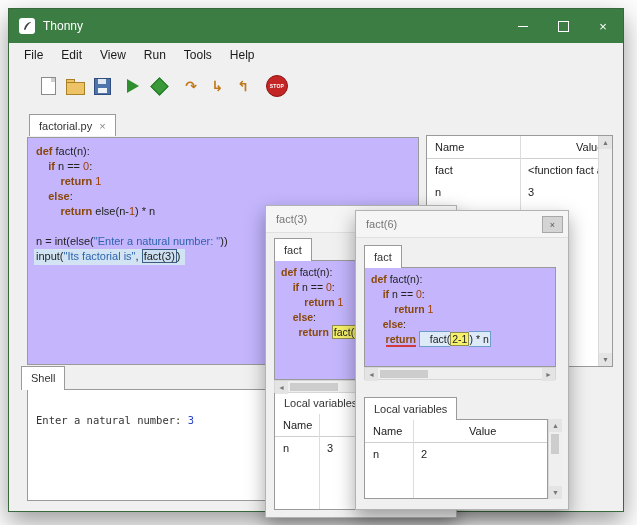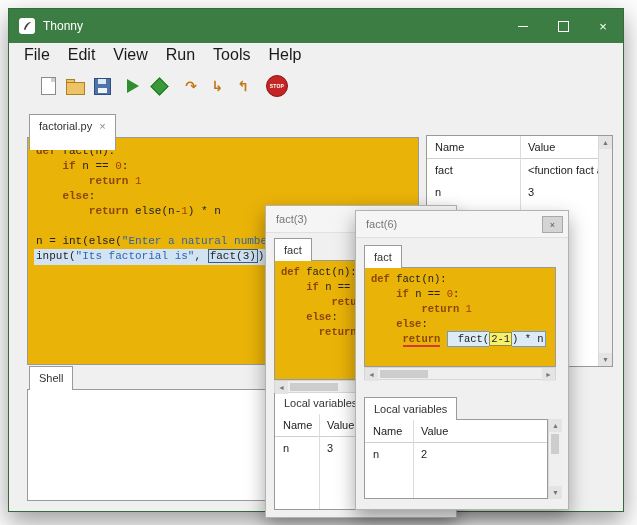--- a/index.html
+++ b/index.html
@@ -15,21 +15,21 @@
   .app-icon{width:16px;height:16px;margin-left:10px;background:#fff;border-radius:3px;
             display:flex;align-items:center;justify-content:center;}
   .win-controls{position:absolute;right:0;top:0;height:34px;display:flex;}
   .wc{width:40px;height:34px;display:flex;align-items:center;justify-content:center;color:#fff;}
   .wc-min-glyph{width:10px;height:0;border-bottom:1px solid #fff;}
   .wc-max-glyph{width:9px;height:9px;border:1px solid #fff;}
   .wc-close-glyph{font-size:13px;line-height:13px;}
   
   .menubar{position:absolute;left:0;top:34px;right:0;height:24px;background:#f0f0f0;
            display:flex;align-items:center;padding-left:6px;}
-  .menu-item{font-size:16px;padding:3px 9px;color:#1a1a1a;}
+  .menu-item{font-size:12px;padding:3px 9px;color:#1a1a1a;}
   
   .toolbar{position:absolute;left:0;top:58px;right:0;height:40px;}
   .tool-btn{position:absolute;top:7px;width:24px;height:24px;display:flex;
             align-items:center;justify-content:center;}
   .ic-new{width:13px;height:16px;background:#fff;border:1px solid #8a8a8a;position:relative;}
   .ic-new:after{content:'';position:absolute;right:0;top:0;width:4px;height:4px;background:#cfcfcf;}
   .ic-open{width:17px;height:11px;background:#eec365;border:1px solid #a98127;position:relative;margin-top:5px;}
   .ic-open:before{content:'';position:absolute;left:-1px;top:-4px;width:7px;height:2px;
                   background:#eec365;border:1px solid #a98127;border-bottom:none;}
   .ic-save{width:15px;height:15px;background:#4f74ab;border:1px solid #2f4d7d;position:relative;}
@@ -41,43 +41,43 @@
   .ic-step{font-size:14px;font-weight:bold;color:#c07818;font-family:"DejaVu Sans",sans-serif;}
   .ic-stop{width:20px;height:20px;border-radius:50%;background:#c42525;border:1px solid #8e1515;
            color:#fff;font-size:5px;font-weight:bold;display:flex;align-items:center;
            justify-content:center;letter-spacing:.2px;}
   
   .tab{position:absolute;background:#fff;border:1px solid #9a9a9a;border-bottom:none;
        font-size:11px;color:#333;padding:5px 9px 0;box-sizing:border-box;z-index:3;}
   .tab .tab-close{color:#888;margin-left:7px;font-size:11px;}
   .pane{position:absolute;background:#fff;border:1px solid #9a9a9a;box-sizing:border-box;z-index:2;}
   
-  .code{font-family:Liberation Mono, monospace;font-size:11px;line-height:15px;
-        padding:6px 0 0 8px;background:#eab308;overflow:hidden;}
+  .code{font-family:Liberation Sans, sans-serif;font-size:11px;line-height:15px;
+        padding:6px 0 0 8px;background:#c4b5fd;overflow:hidden;}
   .code-sm{font-size:10.5px;padding:4px 0 0 6px;}
   .code-line{white-space:pre;height:15px;}
   .code-line.hl{background:#d2e4f4;width:max-content;padding:0 4px 1px 2px;margin-left:-2px;}
   .t-kw{color:#8a4708;font-weight:bold;}
   .t-kwr{color:#8a4708;font-weight:bold;border-bottom:2px solid #d03a3a;}
   .t-pl{color:#222;}
   .t-nu{color:#a33f00;}
   .t-st{color:#2e64ae;}
   .t-call{background:#cde0f2;border:1px solid #3a5d80;padding:0 1px;}
   .t-yb{background:#f6f06a;border:1px solid #8f8f4d;padding:0 1px;}
   .t-bl{background:#ddeaf8;border:1px solid #6f9cc8;border-right:none;padding:1px 0 1px 10px;}
   .t-br{background:#ddeaf8;border:1px solid #6f9cc8;border-left:none;padding:1px 1px 1px 0;}
   .t-prompt{color:#555;font-weight:bold;}
   .t-magic{color:#a626a4;}
   .t-out{color:#333;}
   .t-inp{color:#2b47c4;}
   .shell-code{font-family:"DejaVu Sans Mono",monospace;font-size:10.5px;line-height:15px;
               padding:8px 0 0 8px;background:#fff;}
   
   .tbl{position:relative;font-size:11px;overflow:hidden;}
-  .thead{display:flex;height:22px;align-items:center;border-bottom:1px solid #cfcfcf;background:#fff;}
+  .thead{display:flex;height:22px;align-items:center;border-bottom:1px solid #cfcfcf;background:#fff;gap:48px;}
   .trow{display:flex;height:22px;align-items:center;}
   .tcell{overflow:hidden;white-space:nowrap;padding-left:8px;box-sizing:border-box;flex:0 0 auto;}
   .tcell:last-child{flex:1 1 auto;}
   .col-div{position:absolute;top:0;bottom:0;width:1px;background:#dcdcdc;}
   
   .vsb{position:absolute;width:13px;background:#efefef;border-left:1px solid #d9d9d9;z-index:4;}
   .hsb{position:absolute;height:13px;background:#efefef;border:1px solid #d6d6d6;box-sizing:border-box;z-index:4;}
   .sb-arrow{position:absolute;width:13px;height:13px;display:flex;align-items:center;
             justify-content:center;font-size:7px;color:#777;background:#e4e4e4;}
   .hsb .sb-thumb{position:absolute;left:15px;top:2px;width:48px;height:8px;background:#cdcdcd;}
@@ -153,39 +153,40 @@
           <span class="ic-step">↳</span>
         </div>
       <div class="tool-btn" style="left:222px">
           <span class="ic-step">↰</span>
         </div>
       <div class="tool-btn" style="left:256px">
           <span class="ic-stop">STOP</span>
         </div>
     </div>
 
-    <div class="tab" style="left:20px;top:105px;height:36px;">
+    <div class="tab" style="left:20px;top:105px;height:22px;">
       <span>factorial.py</span><span class="tab-close">×</span>
     </div>
     <div class="pane code" style="left:18px;top:128px;width:392px;height:228px;">
         <div class="code-line"><span class="t-kw">def</span><span class="t-pl"> fact(n):</span></div>
         <div class="code-line"><span class="t-pl">    </span><span class="t-kw">if</span><span class="t-pl"> n == </span><span class="t-nu">0</span><span class="t-pl">:</span></div>
         <div class="code-line"><span class="t-pl">        </span><span class="t-kw">return</span><span class="t-pl"> </span><span class="t-nu">1</span></div>
         <div class="code-line"><span class="t-pl">    </span><span class="t-kw">else</span><span class="t-pl">:</span></div>
         <div class="code-line"><span class="t-pl">        </span><span class="t-kw">return</span><span class="t-pl"> else(n-</span><span class="t-nu">1</span><span class="t-pl">) * n</span></div>
         <div class="code-line">&nbsp;</div>
         <div class="code-line"><span class="t-pl">n = int(else(</span><span class="t-st">"Enter a natural number: "</span><span class="t-pl">))</span></div>
         <div class="code-line hl"><span class="t-pl">input(</span><span class="t-st">"Its factorial is"</span><span class="t-pl">, </span><span class="t-call">fact(3)</span><span class="t-pl">)</span></div>
       </div>
 
-    <div class="tab" style="left:20px;top:357px;height:24px;">
+    <div class="tab" style="left:12px;top:357px;height:24px;">
       <span>Shell</span>
     </div>
     <div class="pane shell-code" style="left:18px;top:380px;width:392px;height:112px;">
         <div class="code-line">&nbsp;</div>
+        <div class="code-line"><span class="t-out">Enter a natural number: </span><span class="t-inp">3</span></div>
       </div>
 
     <div class="pane tbl" style="left:417px;top:126px;width:187px;height:232px;">
       <div class="thead">
         <div class="tcell" style="width:93px">Name</div>
         <div class="tcell">Value</div>
       </div>
       <div>
           <div class="trow">
             <div class="tcell" style="width: 93px;">fact</div>

